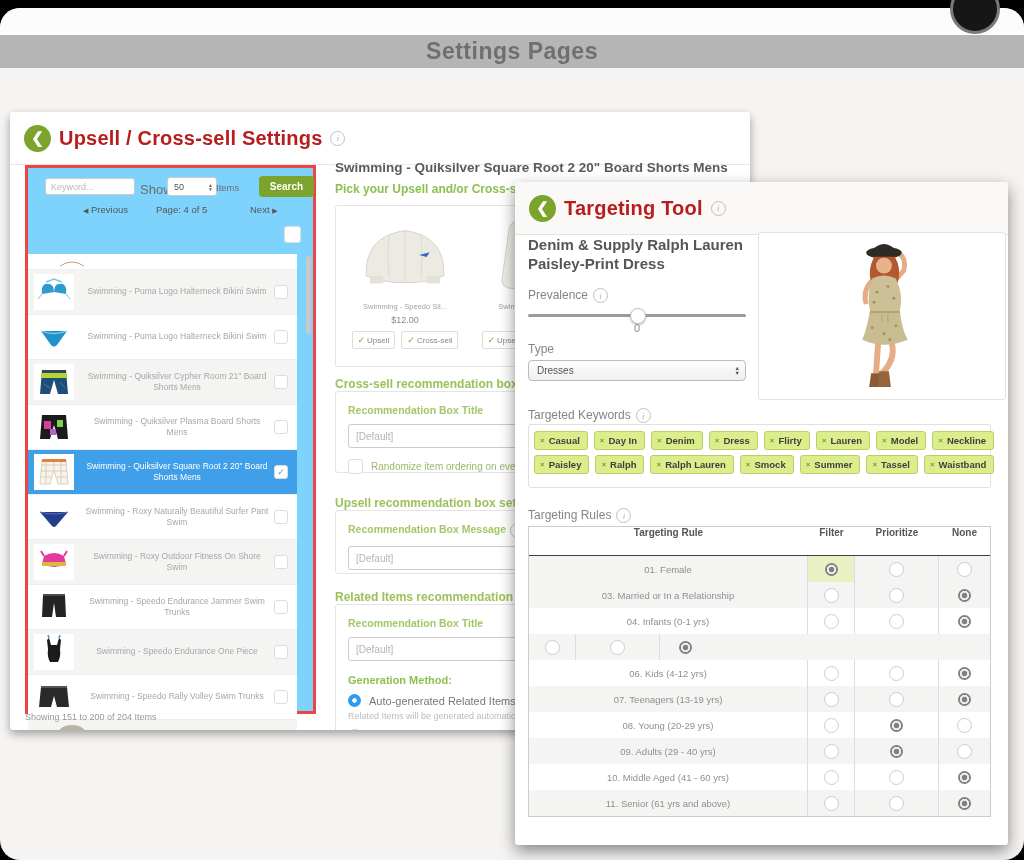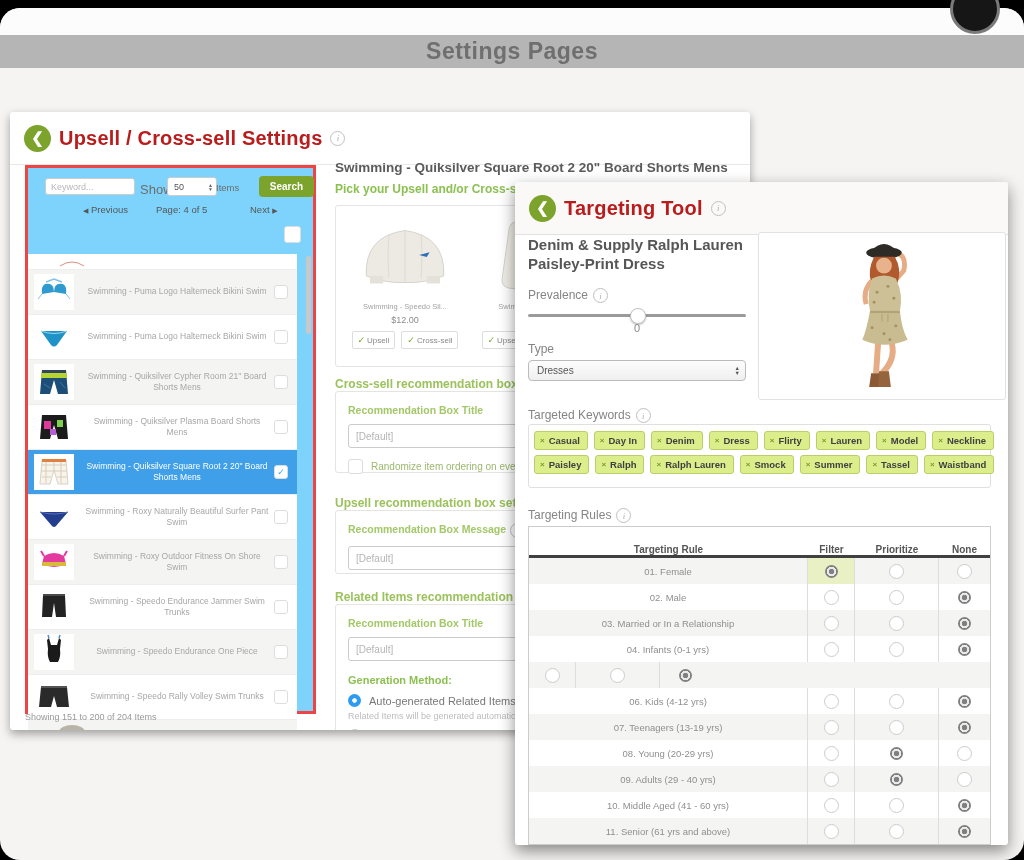--- a/index.html
+++ b/index.html
@@ -105,21 +105,21 @@
                padding-left:8px;box-sizing:border-box;cursor:pointer}
   .type-select .steppers{margin-left:auto;margin-right:5px;display:flex;flex-direction:column;line-height:4.5px;font-size:5.5px;color:#555}
   .kwbox{position:absolute;left:13px;top:242px;width:463px;height:64px;border:1px solid #e0e0de;border-radius:3px;
          background:#fff;box-sizing:border-box;padding:6px 5px;display:flex;flex-direction:column;gap:5px}
   .kwrow{display:flex;gap:6px}
   .tag{background:#dcee8b;border:1px solid #b9d068;border-radius:3px;padding:3px 7px 3px 5px;font-size:9.5px;
        font-weight:bold;color:#3f3f3f;display:flex;align-items:center;gap:4px;white-space:nowrap;cursor:pointer}
   .tag .x{color:#7a9c2e;font-size:8px;font-weight:bold}
 
   .rtable{position:absolute;left:13px;top:344px;width:463px;border:1px solid #ccc;background:#fff;box-sizing:border-box}
-  .thead{display:flex;height:28px;align-items:flex-end;border-bottom:3px solid #404040;font-size:10px;font-weight:bold;color:#555}
+  .thead{display:flex;height:28px;align-items:flex-start;border-bottom:1px solid #404040;font-size:10px;font-weight:bold;color:#555}
   .trow{display:flex;height:26px;align-items:stretch;font-size:9.5px;color:#8f8f8f}
   .trow.g{background:#f4f4f3}
   .tc{display:flex;align-items:center;justify-content:center;box-sizing:border-box}
   .c-rule{width:279px;border-right:1px solid #ddd}
   .c-filter{width:47px;border-right:1px solid #ddd}
   .c-prio{width:84px;border-right:1px solid #ddd}
   .c-none{width:51px}
   .thead .c-rule,.thead .c-filter,.thead .c-prio{border-right:none}
   .radio{width:13px;height:13px;border-radius:50%;border:1px solid #ccc;background:#fff;cursor:pointer}
   .radio.sel{border:none;background:radial-gradient(circle,#808080 0 2.5px,#e9e9e9 3px 4.5px,#808080 5px 6.5px)}
@@ -519,32 +519,20 @@
         <div class="tc c-filter on-filter">
             <span class="radio sel"></span>
           </div>
         <div class="tc c-prio">
             <span class="radio"></span>
           </div>
         <div class="tc c-none">
             <span class="radio"></span>
           </div>
       </div>
-      <div class="trow">
-        <div class="tc c-rule">02. Male</div>
-        <div class="tc c-filter">
-            <span class="radio"></span>
-          </div>
-        <div class="tc c-prio">
-            <span class="radio"></span>
-          </div>
-        <div class="tc c-none">
-            <span class="radio sel"></span>
-          </div>
-      </div>
       <div class="trow g">
         <div class="tc c-rule">03. Married or In a Relationship</div>
         <div class="tc c-filter">
             <span class="radio"></span>
           </div>
         <div class="tc c-prio">
             <span class="radio"></span>
           </div>
         <div class="tc c-none">
             <span class="radio sel"></span>

